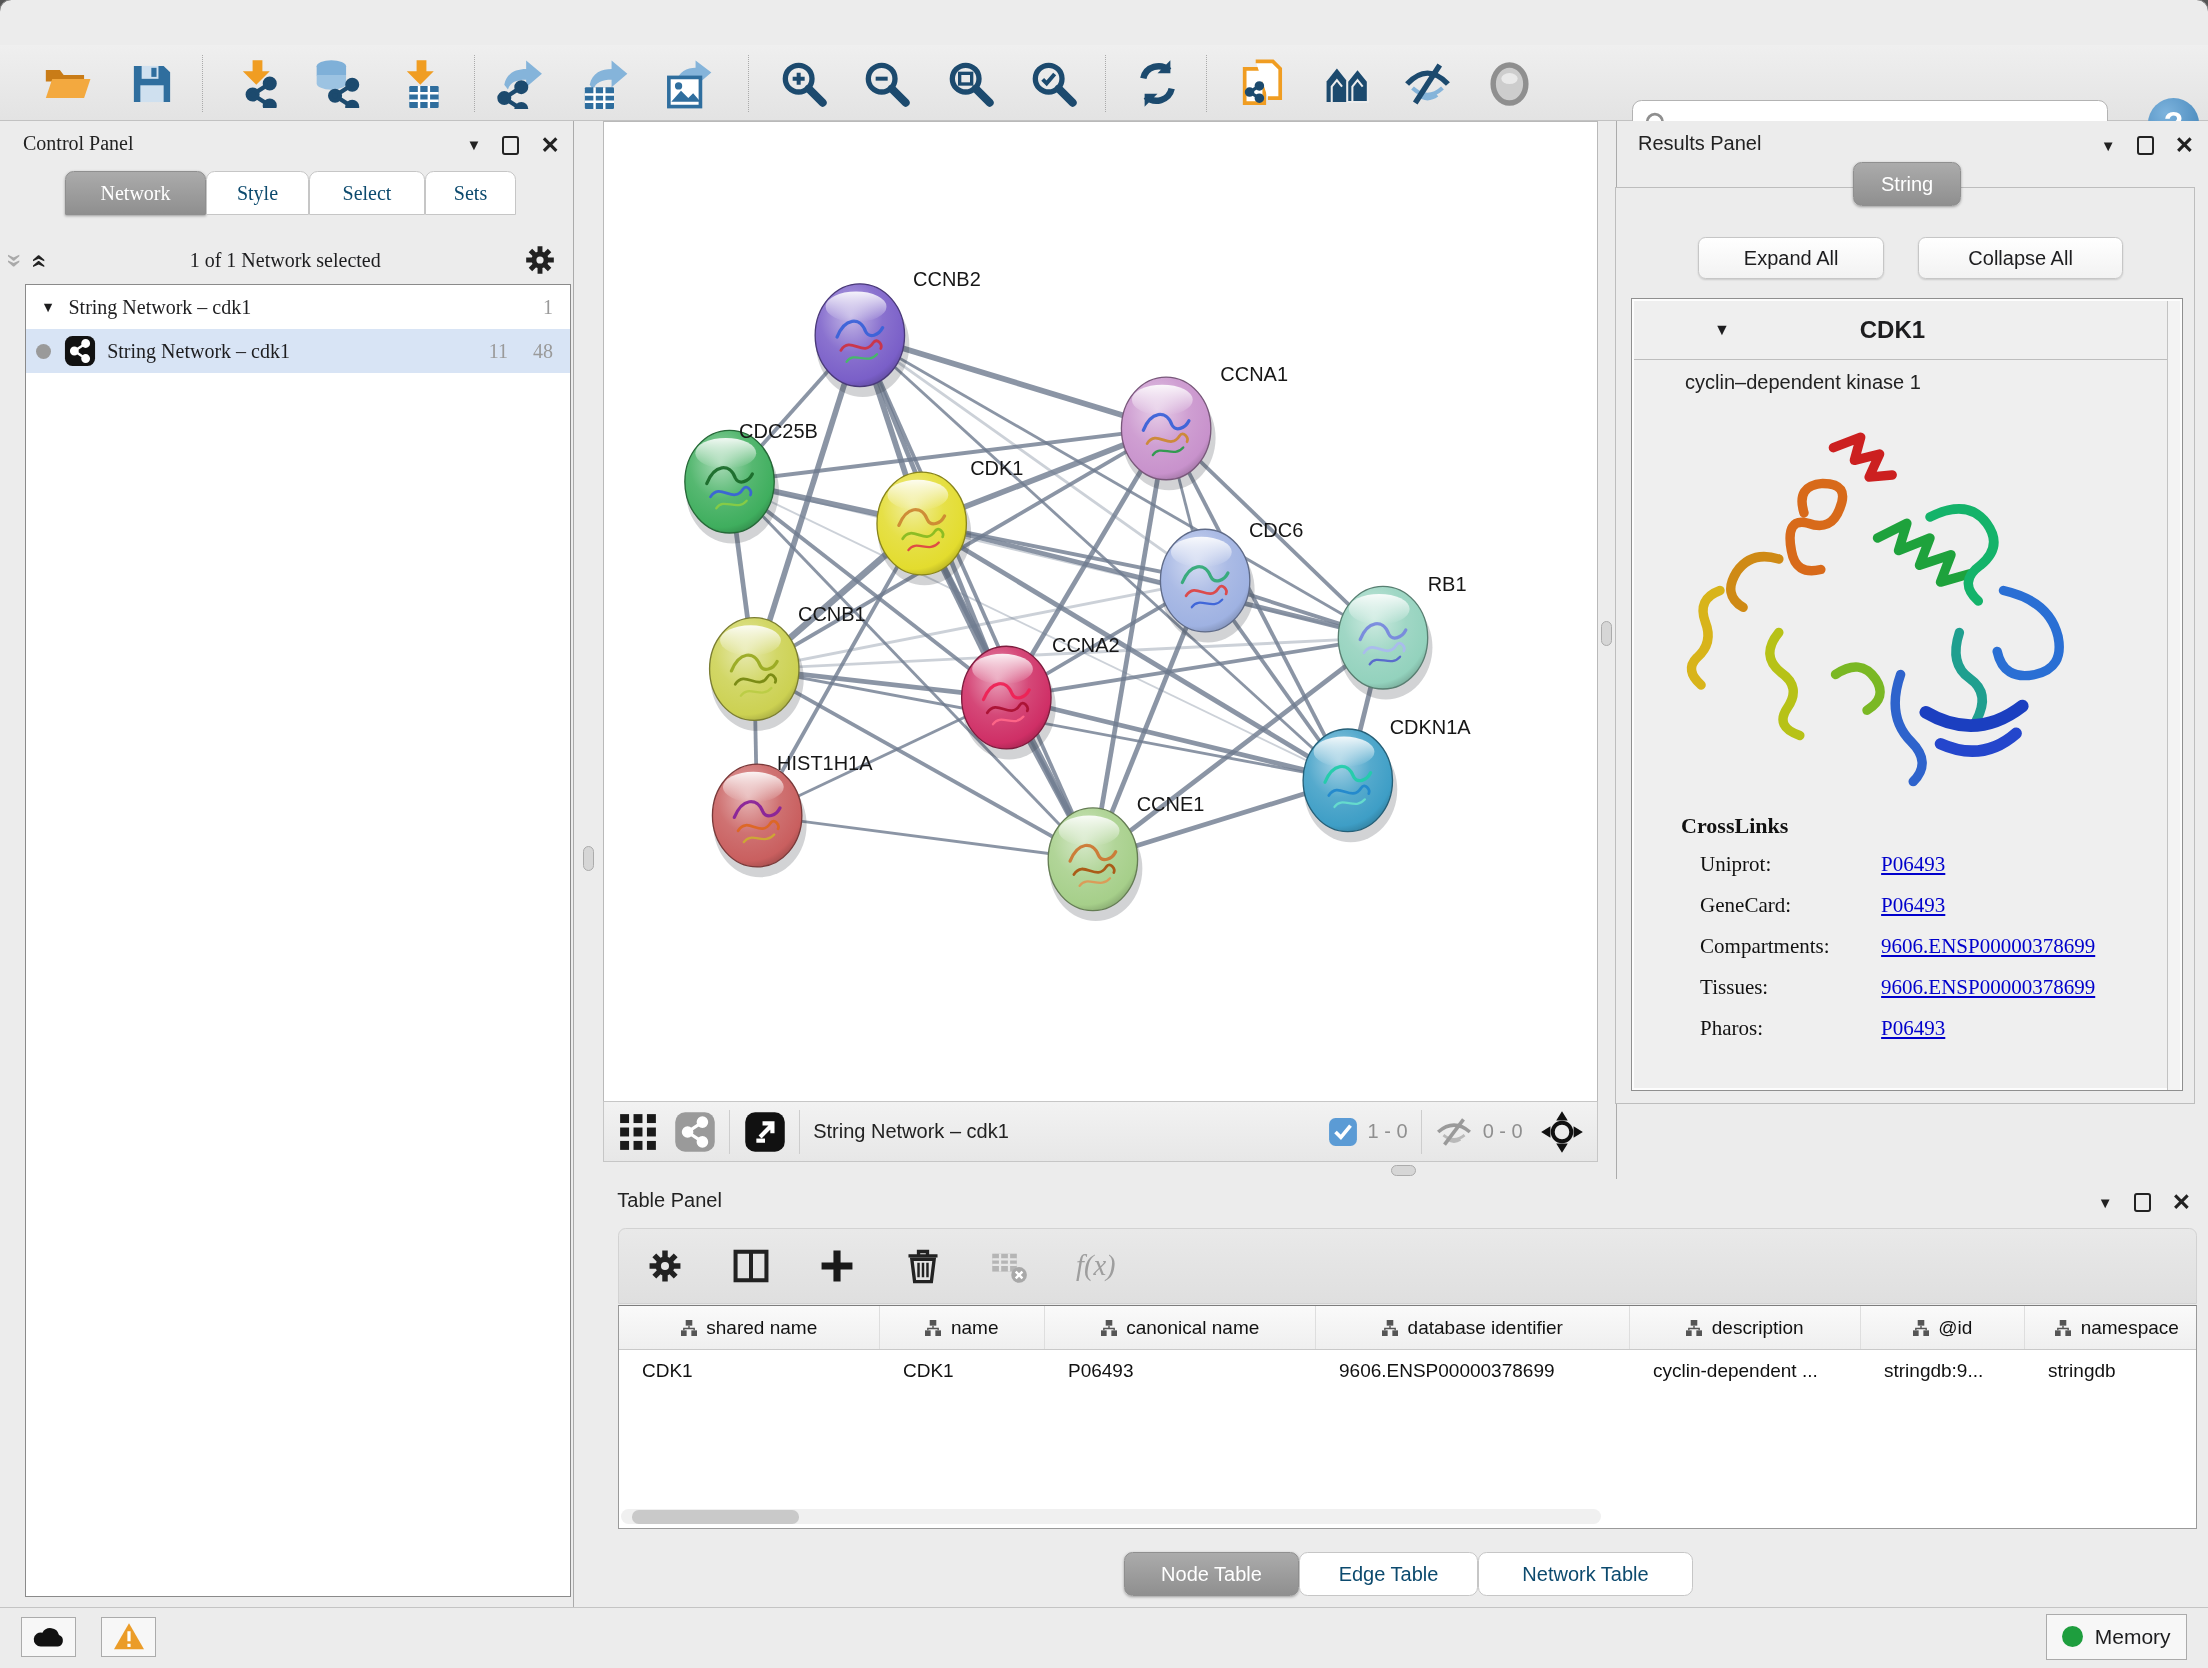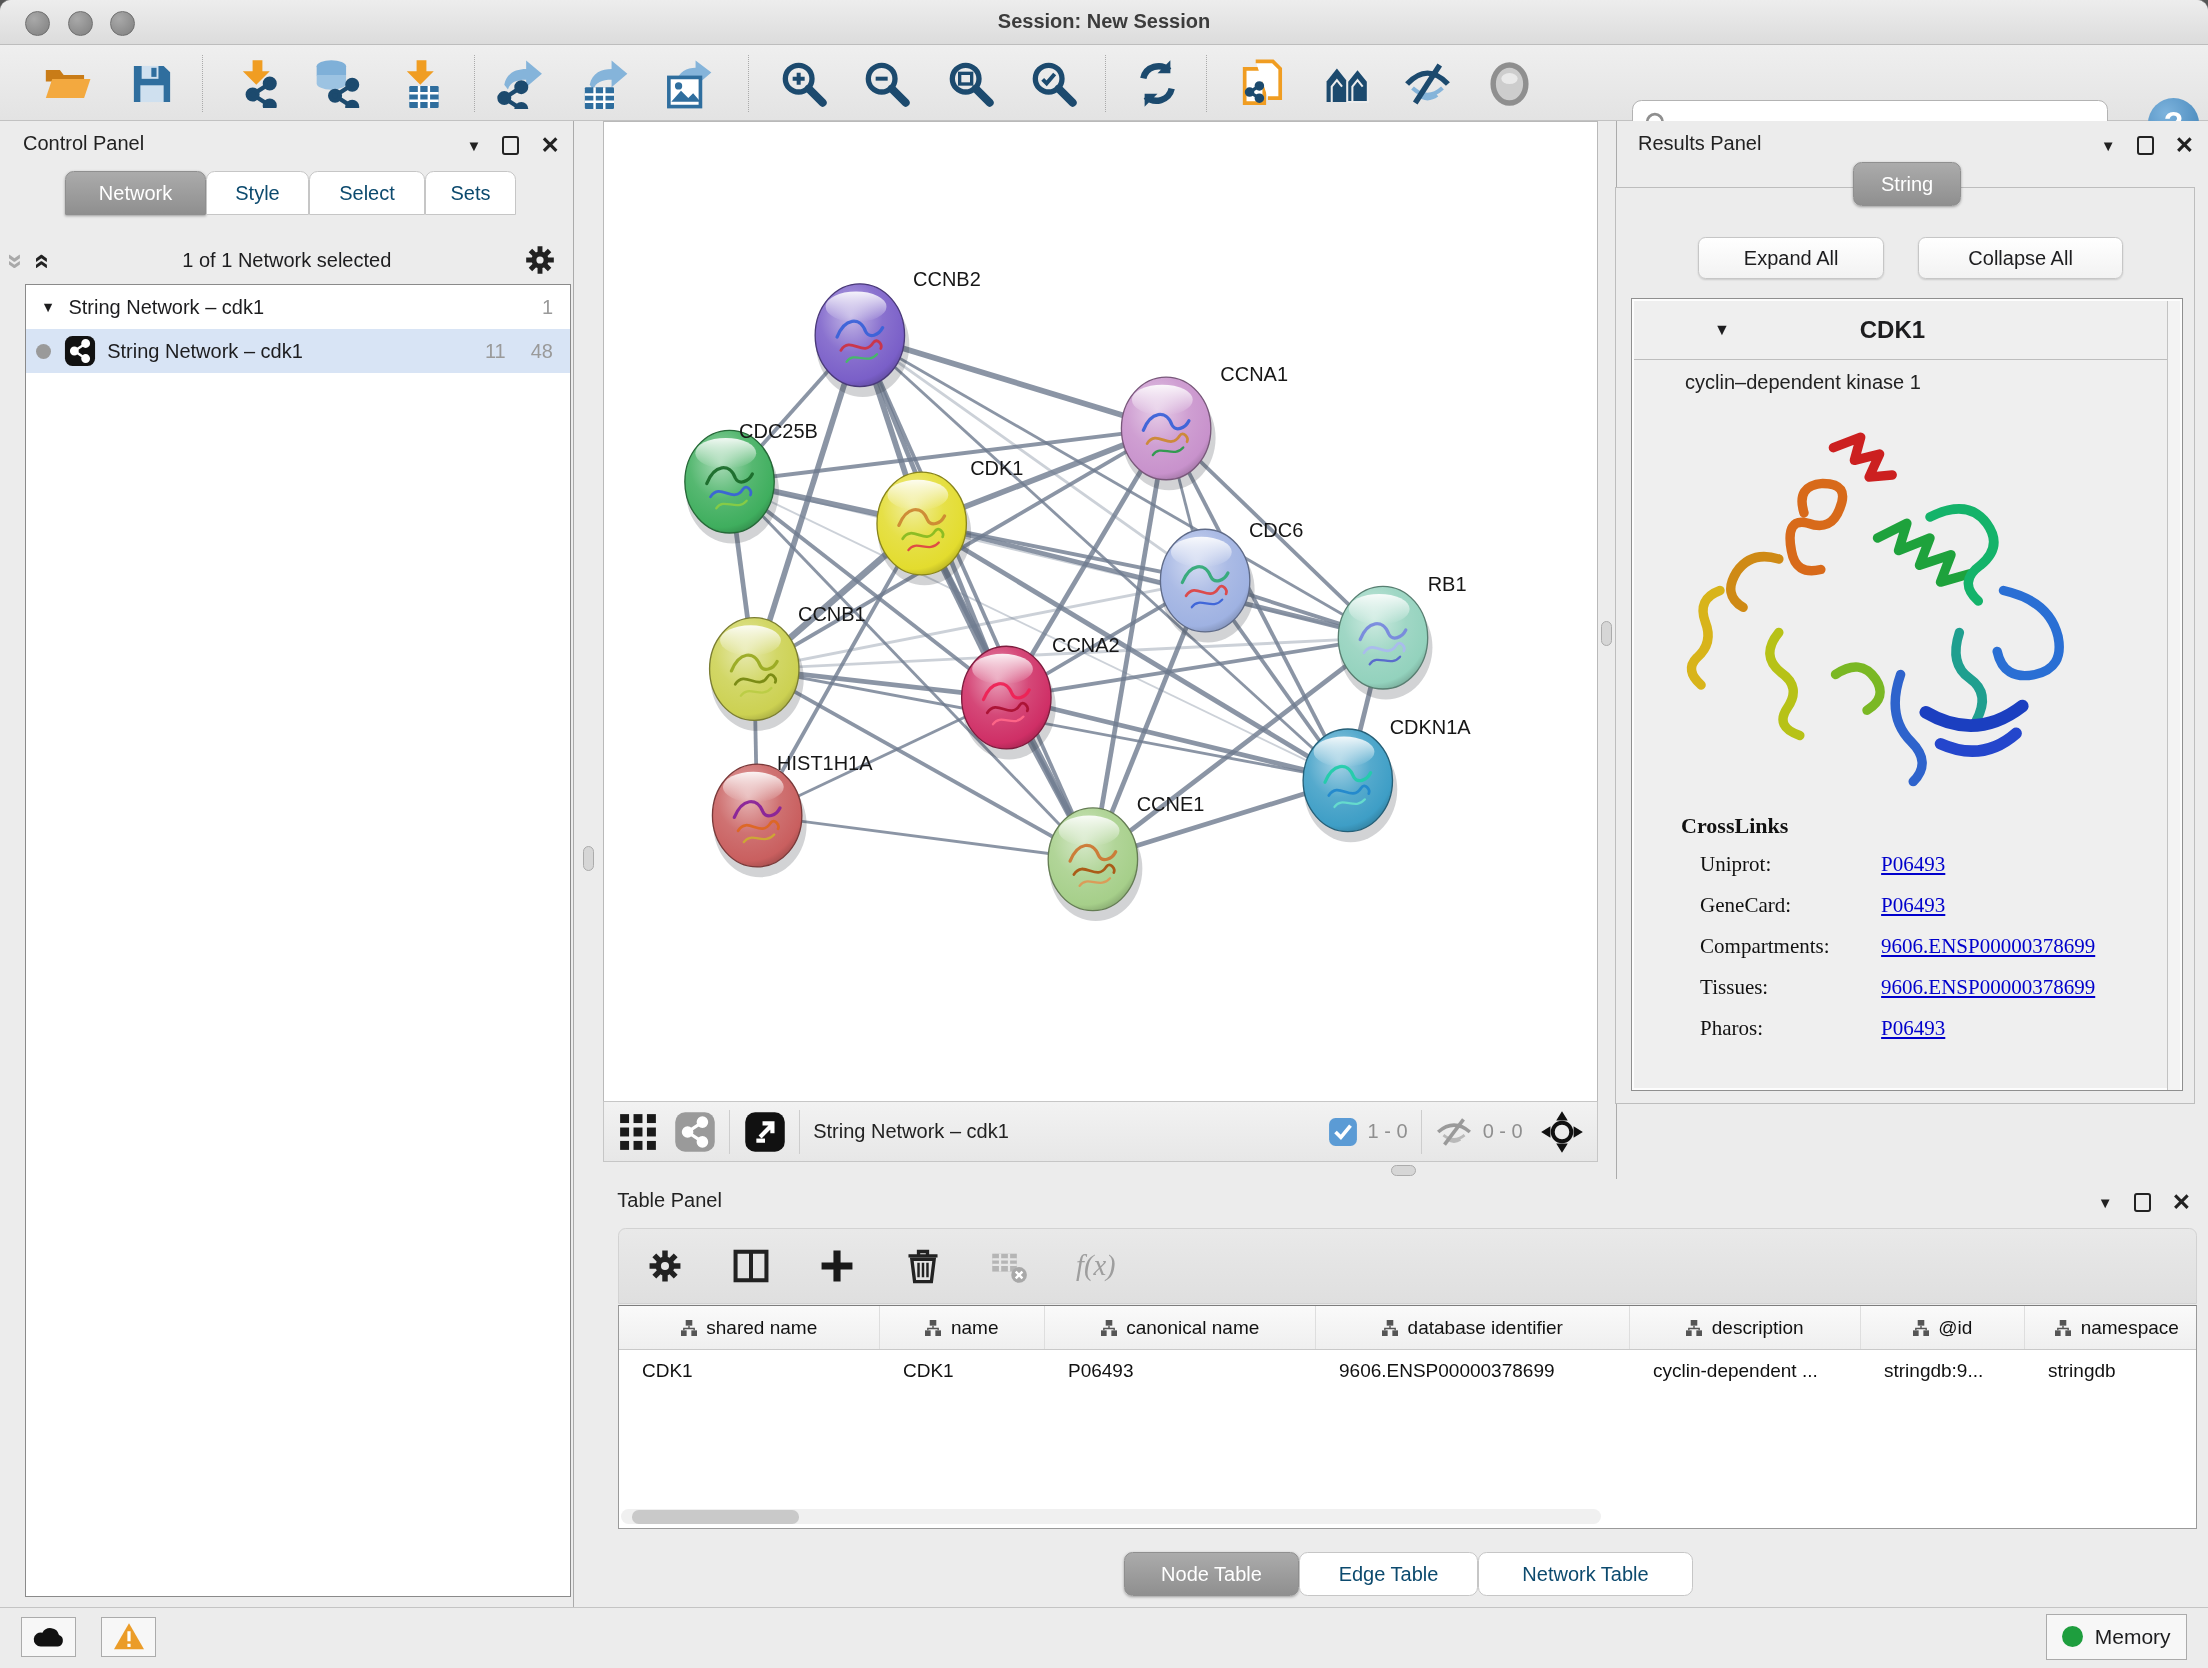--- a/index.html
+++ b/index.html
@@ -36,21 +36,21 @@
   .ph-float { width:17px; height:19px; border:2.4px solid #222; border-radius:2.9px; }
   .ph-close { font-size:23px; font-weight:bold; }
 
   .pill { display:inline-flex; align-items:center; justify-content:center; height:44px;
           background:#fff; border:1px solid #c6c6c6; font-size:20px; color:#0c4a6e; }
   .pill.sel { background:linear-gradient(#ababab,#8f8f8f); color:#fff; border-color:#8f8f8f;
               box-shadow:0 1px 2.9px rgba(0,0,0,.35); }
 
   
   .cpanel { position:absolute; left:0; top:121px; width:574px; height:1487px;
-            background:#ececec; border-right:1px solid #ababab; }
+            background:#ececec; border-right:1px solid #ababab;font-family:Liberation Serif, serif; }
   .cp-tabs { position:absolute; left:65px; top:50px; display:flex; }
   .cp-tabs .pill { border-radius:8.6px 8.6px 0 0; }
   .cp-sub { position:absolute; left:9.5px; top:116px; width:555px; height:46px;
             display:flex; align-items:center; }
   .chev { font-size:28.5px; font-weight:bold; letter-spacing:-1.9px; display:inline-block; }
   .listbox { position:absolute; left:25px; top:163px; width:546px; height:1313px;
              background:#fff; border:1px solid #8a8a8a; }
   .tree-row { position:relative; height:44px; display:flex; align-items:center; font-size:20px; }
   .tree-row.sel { background:#d8e4f5; }
   .tree-count { color:#9a9a9a; }
@@ -122,26 +122,20 @@
   .mem-dot { width:21px; height:21px; border-radius:50%; }
 
   svg { display:block; }
   .netlabel { font-family:"Liberation Sans", sans-serif; font-size:21px; fill:#161616; }
 </style>
 </head>
 <body>
 
 <div id="app">
 
-  <div class="titlebar">
-    <div class="traffic" style="left:25px"></div>
-    <div class="traffic" style="left:68px"></div>
-    <div class="traffic" style="left:110px"></div>
-    <div class="win-title">Session: New Session</div>
-  </div>
 
   <div class="toolbar">
     <span class="tbi" style="left:40px">
       <svg width="51" height="44" viewBox="0 0 40 34">
         <path d="M3 28V6h11l3 4h16v5H3z" fill="#c97c17"></path>
           <path d="M8 13h30l-5 15H3z" fill="#f3a93f"></path>
       </svg>
       </span>
     <span class="tbi" style="left:124px">
       <svg width="44" height="44" viewBox="0 0 34 34">

